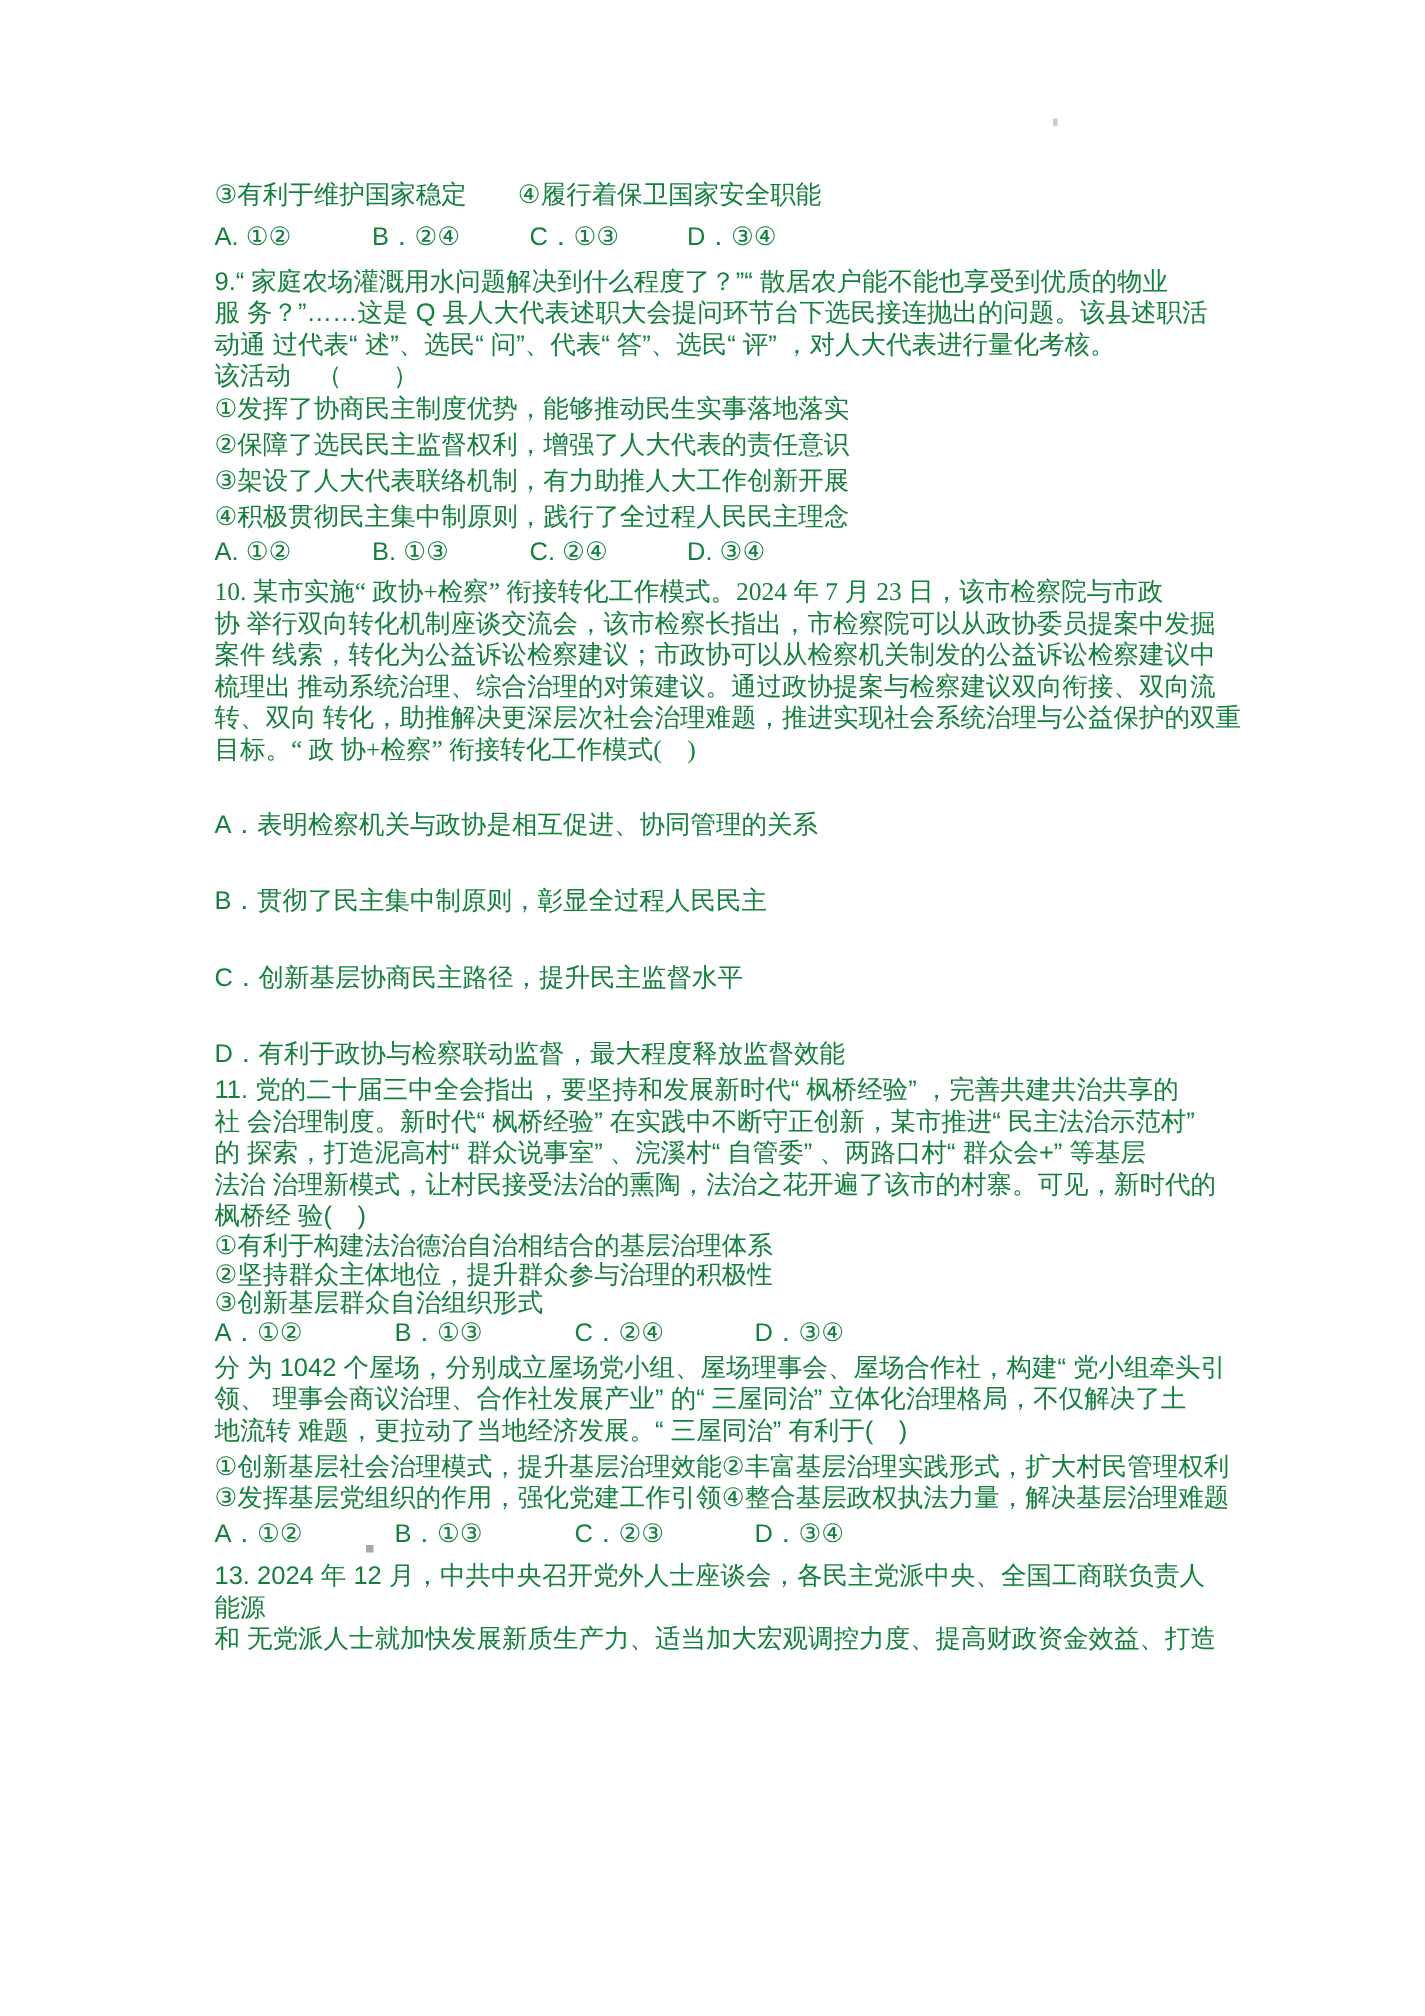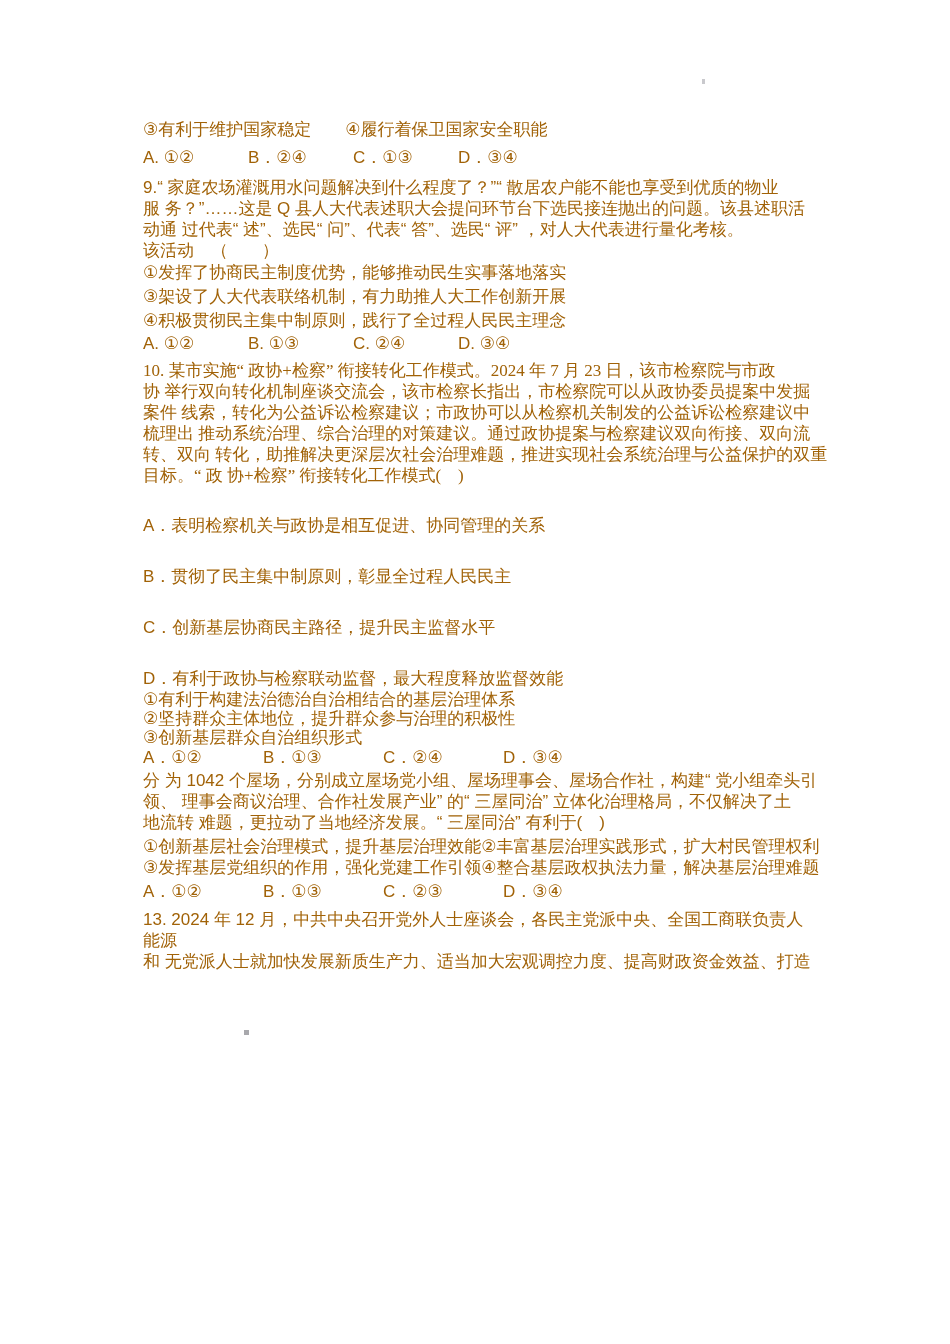--- a/index.html
+++ b/index.html
@@ -2,21 +2,21 @@
 <html><head>
 <meta charset="utf-8">
 <style>
   html,body{margin:0;padding:0;}
   .page{
     position:relative;
     width:950px;height:1344px;
     background:#ffffff;
     overflow:hidden;
     font-family:"Liberation Sans","DejaVu Sans",sans-serif;
-    color:#a16207;
+    color:#15803d;
   }
   .doc{
     position:absolute;left:143px;top:119px;width:680px;
   }
   .tline{
     font-size:17px;line-height:21px;white-space:nowrap;
   }
   .block{margin:0;}
   .opts-24 .tline{line-height:24px;}
   .opts-22 .tline{line-height:22px;margin-top:29px;}
@@ -53,20 +53,21 @@
     </div>
 
     <div class="block mt15">
         <div class="tline">9.“ 家庭农场灌溉用水问题解决到什么程度了？”“ 散居农户能不能也享受到优质的物业</div>
         <div class="tline">服 务？”……这是 Q 县人大代表述职大会提问环节台下选民接连抛出的问题。该县述职活</div>
         <div class="tline">动通 过代表“ 述”、选民“ 问”、代表“ 答”、选民“ 评” ，对人大代表进行量化考核。</div>
         <div class="tline">该活动　（　　）</div>
       </div>
     <div class="block opts-24">
         <div class="tline">①发挥了协商民主制度优势，能够推动民生实事落地落实</div>
+        <div class="tline">②保障了选民民主监督权利，增强了人大代表的责任意识</div>
         <div class="tline">③架设了人大代表联络机制，有力助推人大工作创新开展</div>
         <div class="tline">④积极贯彻民主集中制原则，践行了全过程人民民主理念</div>
       </div>
     <div class="answers row-narrow">
       <span class="ans">A. ①②</span>
       <span class="ans">B. ①③</span>
       <span class="ans">C. ②④</span>
       <span class="ans">D. ③④</span>
     </div>
 
@@ -78,20 +79,27 @@
         <div class="tline">转、双向 转化，助推解决更深层次社会治理难题，推进实现社会系统治理与公益保护的双重</div>
         <div class="tline">目标。“ 政 协+检察” 衔接转化工作模式(　)</div>
       </div>
     <div class="block opts-22 mt3">
         <div class="tline">A．表明检察机关与政协是相互促进、协同管理的关系</div>
         <div class="tline">B．贯彻了民主集中制原则，彰显全过程人民民主</div>
         <div class="tline">C．创新基层协商民主路径，提升民主监督水平</div>
         <div class="tline">D．有利于政协与检察联动监督，最大程度释放监督效能</div>
       </div>
 
+    <div class="block mt2">
+        <div class="tline">11. 党的二十届三中全会指出，要坚持和发展新时代“ 枫桥经验” ，完善共建共治共享的</div>
+        <div class="tline">社 会治理制度。新时代“ 枫桥经验” 在实践中不断守正创新，某市推进“ 民主法治示范村”</div>
+        <div class="tline">的 探索，打造泥高村“ 群众说事室” 、浣溪村“ 自管委” 、两路口村“ 群众会+” 等基层</div>
+        <div class="tline">法治 治理新模式，让村民接受法治的熏陶，法治之花开遍了该市的村寨。可见，新时代的</div>
+        <div class="tline">枫桥经 验(　)</div>
+      </div>
     <div class="block opts-19">
         <div class="tline">①有利于构建法治德治自治相结合的基层治理体系</div>
         <div class="tline">②坚持群众主体地位，提升群众参与治理的积极性</div>
         <div class="tline">③创新基层群众自治组织形式</div>
       </div>
     <div class="answers row-wide">
       <span class="ans">A．①②</span>
       <span class="ans">B．①③</span>
       <span class="ans">C．②④</span>
       <span class="ans">D．③④</span>

